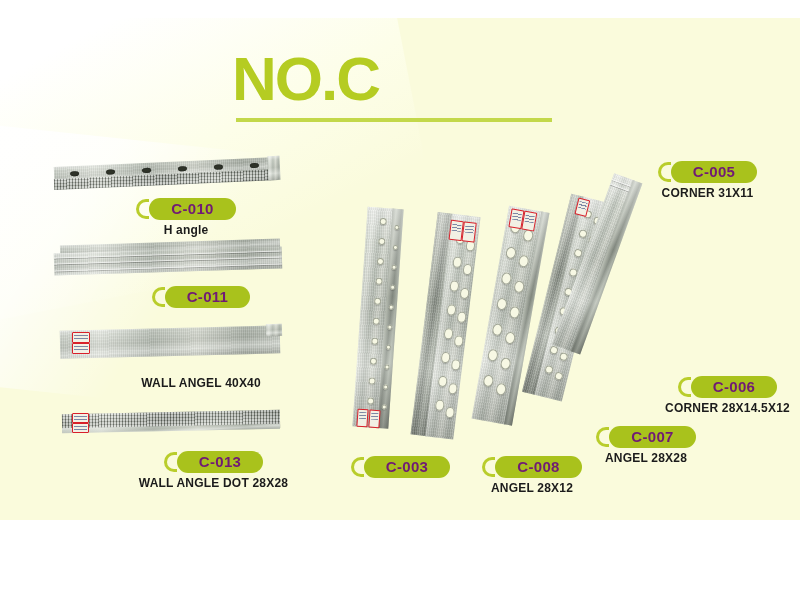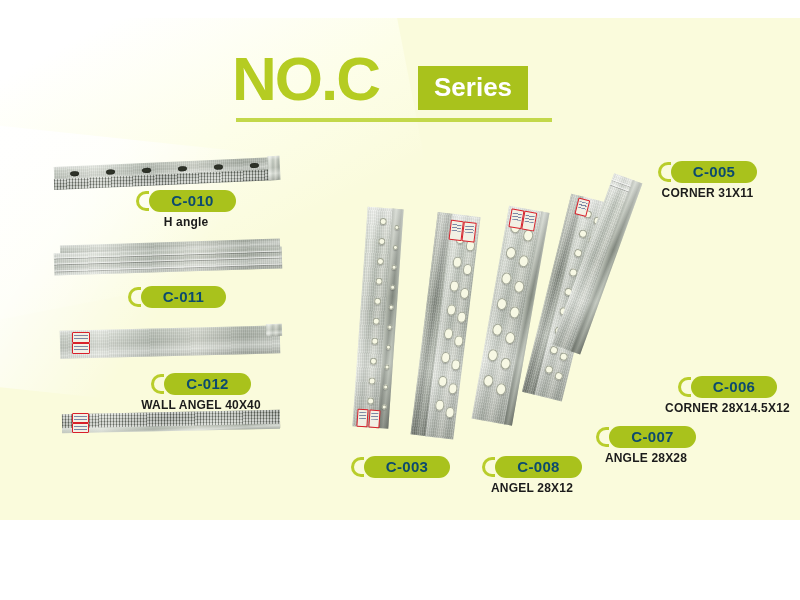--- a/index.html
+++ b/index.html
@@ -114,21 +114,21 @@
     width: 13px;
     height: 20px;
     border: 3px solid #b9cd2b;
     border-right: none;
     border-radius: 11px 0 0 11px;
     box-sizing: border-box;
   }
   .pill {
     display: inline-block;
     background: #a9c21c;
-    color: #0c4a6e;
+    color: #701a75;
     font-size: 15px;
     font-weight: bold;
     letter-spacing: 0.3px;
     border-radius: 11px;
     padding: 2px 22px 3px 22px;
     line-height: 17px;
   }
   .cap-desc {
     margin-top: 3px;
     font-size: 12px;
@@ -224,93 +224,95 @@
 <body>
 
 <div id="stage">
   <div id="panel">
 
     <div class="bg-sweep"></div>
     <div class="bg-sweep2"></div>
 
     <div id="header">
       <div class="title-main">NO.C</div>
-      <div class="series-badge">Series</div>
       <div class="title-rule"></div>
     </div>
 
     <div class="product" style="left:52px; top:126px; width:228px; height:52px;">
       <div class="metal tilt" style="left:2px; top:18px; width:224px; height:15px; transform:rotate(-2.6deg);">
         <div class="grain"></div>
         <div class="hole hole-slot" style="left:16px;  top:5px; width:9px; height:5px;"></div>
         <div class="hole hole-slot" style="left:52px;  top:5px; width:9px; height:5px;"></div>
         <div class="hole hole-slot" style="left:88px;  top:5px; width:9px; height:5px;"></div>
         <div class="hole hole-slot" style="left:124px; top:5px; width:9px; height:5px;"></div>
         <div class="hole hole-slot" style="left:160px; top:5px; width:9px; height:5px;"></div>
         <div class="hole hole-slot" style="left:196px; top:5px; width:9px; height:5px;"></div>
       </div>
       <div class="metal metal-dark tilt" style="left:2px; top:30px; width:224px; height:11px; transform:rotate(-2.6deg);">
         <div class="mesh"></div>
       </div>
       <div class="metal tilt" style="left:216px; top:12px; width:12px; height:24px; transform:rotate(-2.6deg);"></div>
     </div>
 
-    <div class="caption" style="left:106px; top:172px; width:160px;">
+    <div class="caption" style="left:106px; top:180px; width:160px;">
       <span class="pill-wrap">
         <span class="pill-arc"></span>
         <span class="pill">C-010</span>
       </span>
       <div class="cap-desc">H angle</div>
     </div>
 
     <div class="product" style="left:54px; top:216px; width:230px; height:48px;">
       <div class="metal tilt" style="left:6px; top:8px; width:220px; height:9px; transform:rotate(-1.8deg);">
         <div class="grain"></div>
       </div>
       <div class="metal tilt" style="left:0px; top:16px; width:228px; height:22px; transform:rotate(-1.8deg);">
         <div class="grain"></div>
         <div class="ridge" style="top:4px;"></div>
         <div class="ridge" style="top:10px;"></div>
         <div class="ridge" style="top:17px;"></div>
       </div>
     </div>
 
-    <div class="caption" style="left:92px; top:268px; width:170px;">
+    <div class="caption" style="left:116px; top:268px; width:170px;">
       <span class="pill-wrap">
         <span class="pill-arc"></span>
         <span class="pill">C-011</span>
       </span>
     </div>
 
     <div class="product" style="left:60px; top:302px; width:230px; height:44px;">
       <div class="metal tilt" style="left:0px; top:8px; width:220px; height:28px; transform:rotate(-1.4deg);">
         <div class="grain"></div>
       </div>
       <div class="metal tilt" style="left:206px; top:4px; width:16px; height:12px; transform:rotate(-1.4deg);"></div>
       <div class="sticker" style="left:12px; top:12px; width:16px; height:9px;"></div>
       <div class="sticker" style="left:12px; top:23px; width:16px; height:9px;"></div>
     </div>
 
     <div class="caption" style="left:106px; top:355px; width:190px;">
-      <span class="pill-wrap">
-        <span class="pill-arc"></span>
-        <span class="pill">C-012</span>
-      </span>
       <div class="cap-desc">WALL ANGEL 40X40</div>
     </div>
 
     <div class="product" style="left:62px; top:386px; width:230px; height:40px;">
       <div class="metal metal-dark tilt" style="left:0px; top:8px; width:218px; height:18px; transform:rotate(-1.2deg);">
         <div class="mesh"></div>
       </div>
       <div class="metal tilt" style="left:0px; top:22px; width:218px; height:5px; transform:rotate(-1.2deg);"></div>
       <div class="sticker" style="left:10px; top:9px;  width:15px; height:8px;"></div>
       <div class="sticker" style="left:10px; top:19px; width:15px; height:8px;"></div>
     </div>
 
+    <div class="caption" style="left:106px; top:433px; width:215px;">
+      <span class="pill-wrap">
+        <span class="pill-arc"></span>
+        <span class="pill">C-013</span>
+      </span>
+      <div class="cap-desc">WALL ANGLE DOT 28X28</div>
+    </div>
 
     <div class="product tilt" style="left:360px; top:190px; width:40px; height:220px; transform:rotate(4deg);">
       <div class="metal" style="left:0px; top:0px; width:26px; height:220px;">
         <div class="grain"></div>
         <div class="hole hole-round" style="left:13px; top:10px;  width:7px; height:7px;"></div>
         <div class="hole hole-round" style="left:13px; top:30px;  width:7px; height:7px;"></div>
         <div class="hole hole-round" style="left:13px; top:50px;  width:7px; height:7px;"></div>
         <div class="hole hole-round" style="left:13px; top:70px;  width:7px; height:7px;"></div>
         <div class="hole hole-round" style="left:13px; top:90px;  width:7px; height:7px;"></div>
         <div class="hole hole-round" style="left:13px; top:110px; width:7px; height:7px;"></div>
@@ -398,21 +400,21 @@
       <div class="metal metal-dark" style="left:33px; top:0px; width:8px; height:216px;"></div>
       <div class="sticker" style="left:3px;  top:2px; width:11px; height:17px;"></div>
       <div class="sticker" style="left:16px; top:2px; width:11px; height:17px;"></div>
     </div>
 
     <div class="caption" style="left:566px; top:408px; width:160px;">
       <span class="pill-wrap">
         <span class="pill-arc"></span>
         <span class="pill">C-007</span>
       </span>
-      <div class="cap-desc">ANGLE 28X28</div>
+      <div class="cap-desc">ANGEL 28X28</div>
     </div>
 
     <div class="product tilt" style="left:546px; top:178px; width:44px; height:204px; transform:rotate(14deg);">
       <div class="metal metal-dark" style="left:0px; top:0px; width:14px; height:204px;">
         <div class="grain"></div>
       </div>
       <div class="metal" style="left:13px; top:0px; width:28px; height:204px;">
         <div class="grain"></div>
         <div class="hole hole-round" style="left:4px;  top:12px;  width:8px; height:8px;"></div>
         <div class="hole hole-round" style="left:15px; top:16px;  width:8px; height:8px;"></div>

